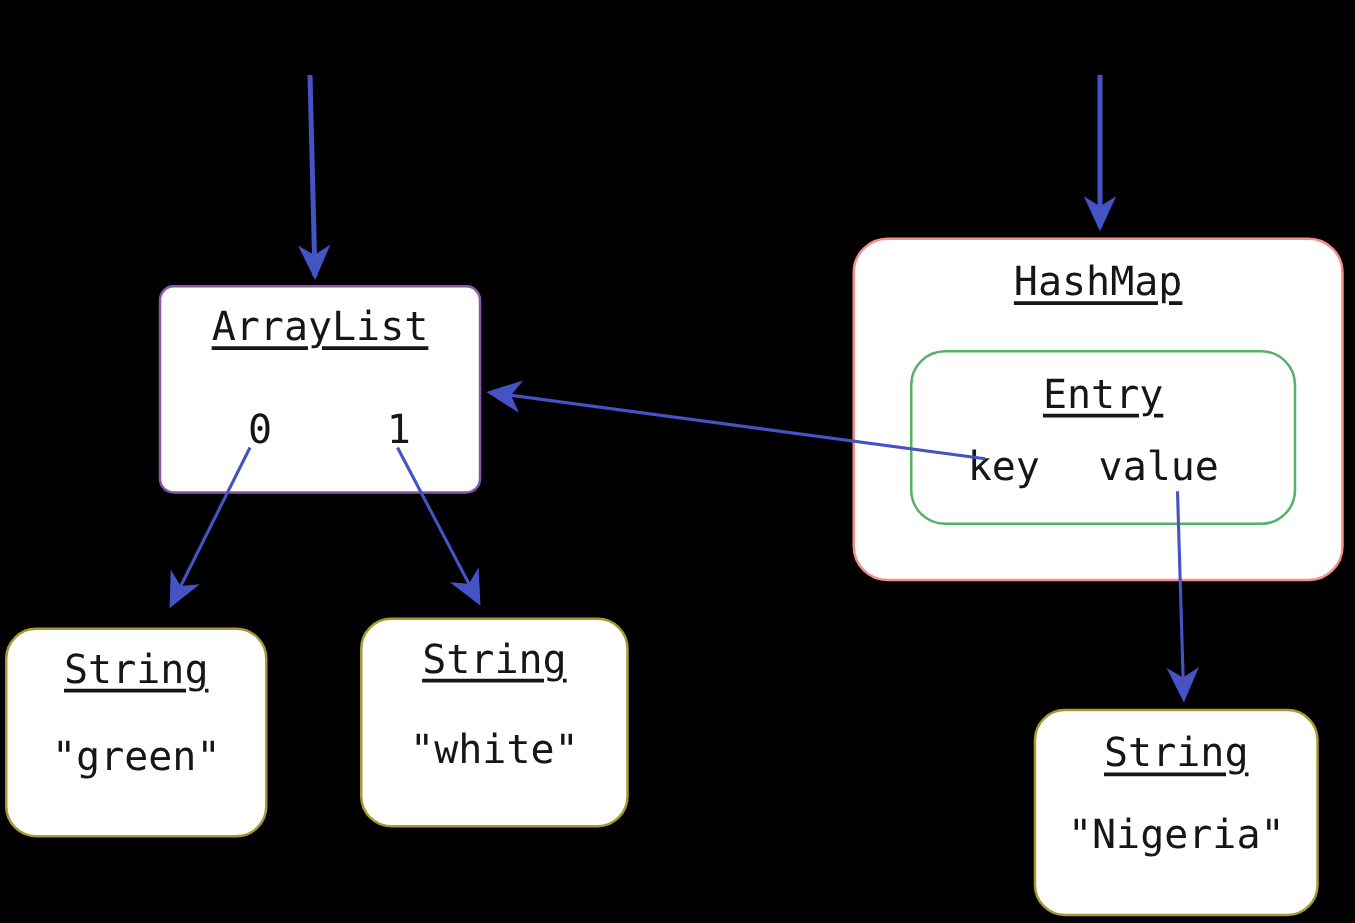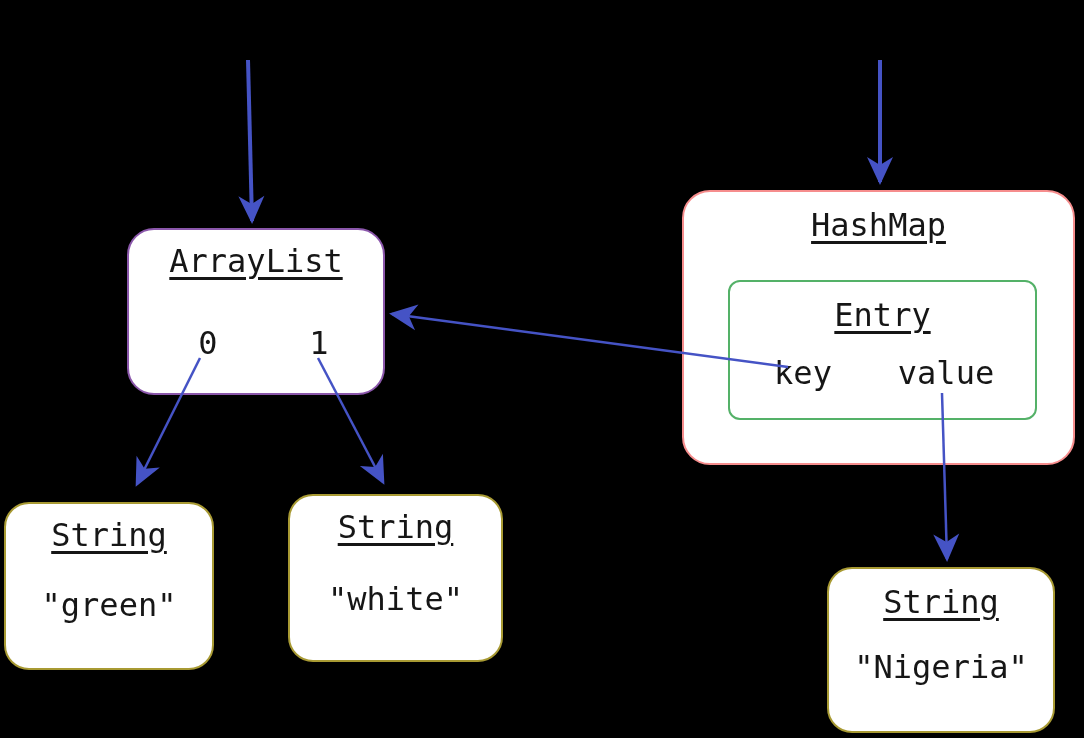--- a/index.html
+++ b/index.html
@@ -35,29 +35,29 @@
   .box .lbl {
     position: absolute;
     transform: translate(-50%, -50%);
     font-size: 32px;
     line-height: 1;
     white-space: nowrap;
   }
   
   .arraylist {
     left: 127px; top: 228px; width: 258px; height: 167px;
-    border: 2.5px solid #8b57ab; border-radius: 27px;
+    border: 2.5px solid #8b57ab; border-radius: 12px;
   }
   .hashmap {
     left: 682px; top: 190px; width: 393px; height: 275px;
     border: 2.5px solid #f68d8d; border-radius: 28px;
   }
   .entry {
     left: 44px; top: 88px; width: 309px; height: 140px;
-    border: 2.5px solid #54b168; border-radius: 12px;
+    border: 2.5px solid #54b168; border-radius: 28px;
   }
   .string-green {
     left: 4px; top: 502px; width: 210px; height: 168px;
     border: 2.5px solid #a89a33; border-radius: 25px;
   }
   .string-white {
     left: 288px; top: 494px; width: 215px; height: 168px;
     border: 2.5px solid #a89a33; border-radius: 25px;
   }
   .string-nigeria {
@@ -84,21 +84,21 @@
     <span class="title" style="top:31px">ArrayList</span>
     <span class="lbl" style="left:79px; top:113px">0</span>
     <span class="lbl" style="left:190px; top:113px">1</span>
   </div>
 
   <div class="box hashmap">
     <span class="title" style="top:33px">HashMap</span>
     <div class="box entry">
       <span class="title" style="top:33px">Entry</span>
       <span class="lbl" style="left:73px; top:91px">key</span>
-      <span class="lbl" style="left:216px; top:91px">value</span>
+      <span class="lbl" style="left:197px; top:91px">value</span>
     </div>
   </div>
 
   <div class="box string-green">
     <span class="title" style="top:31px">String</span>
     <span class="lbl" style="left:50%; top:101px">"green"</span>
   </div>
 
   <div class="box string-white">
     <span class="title" style="top:31px">String</span>

